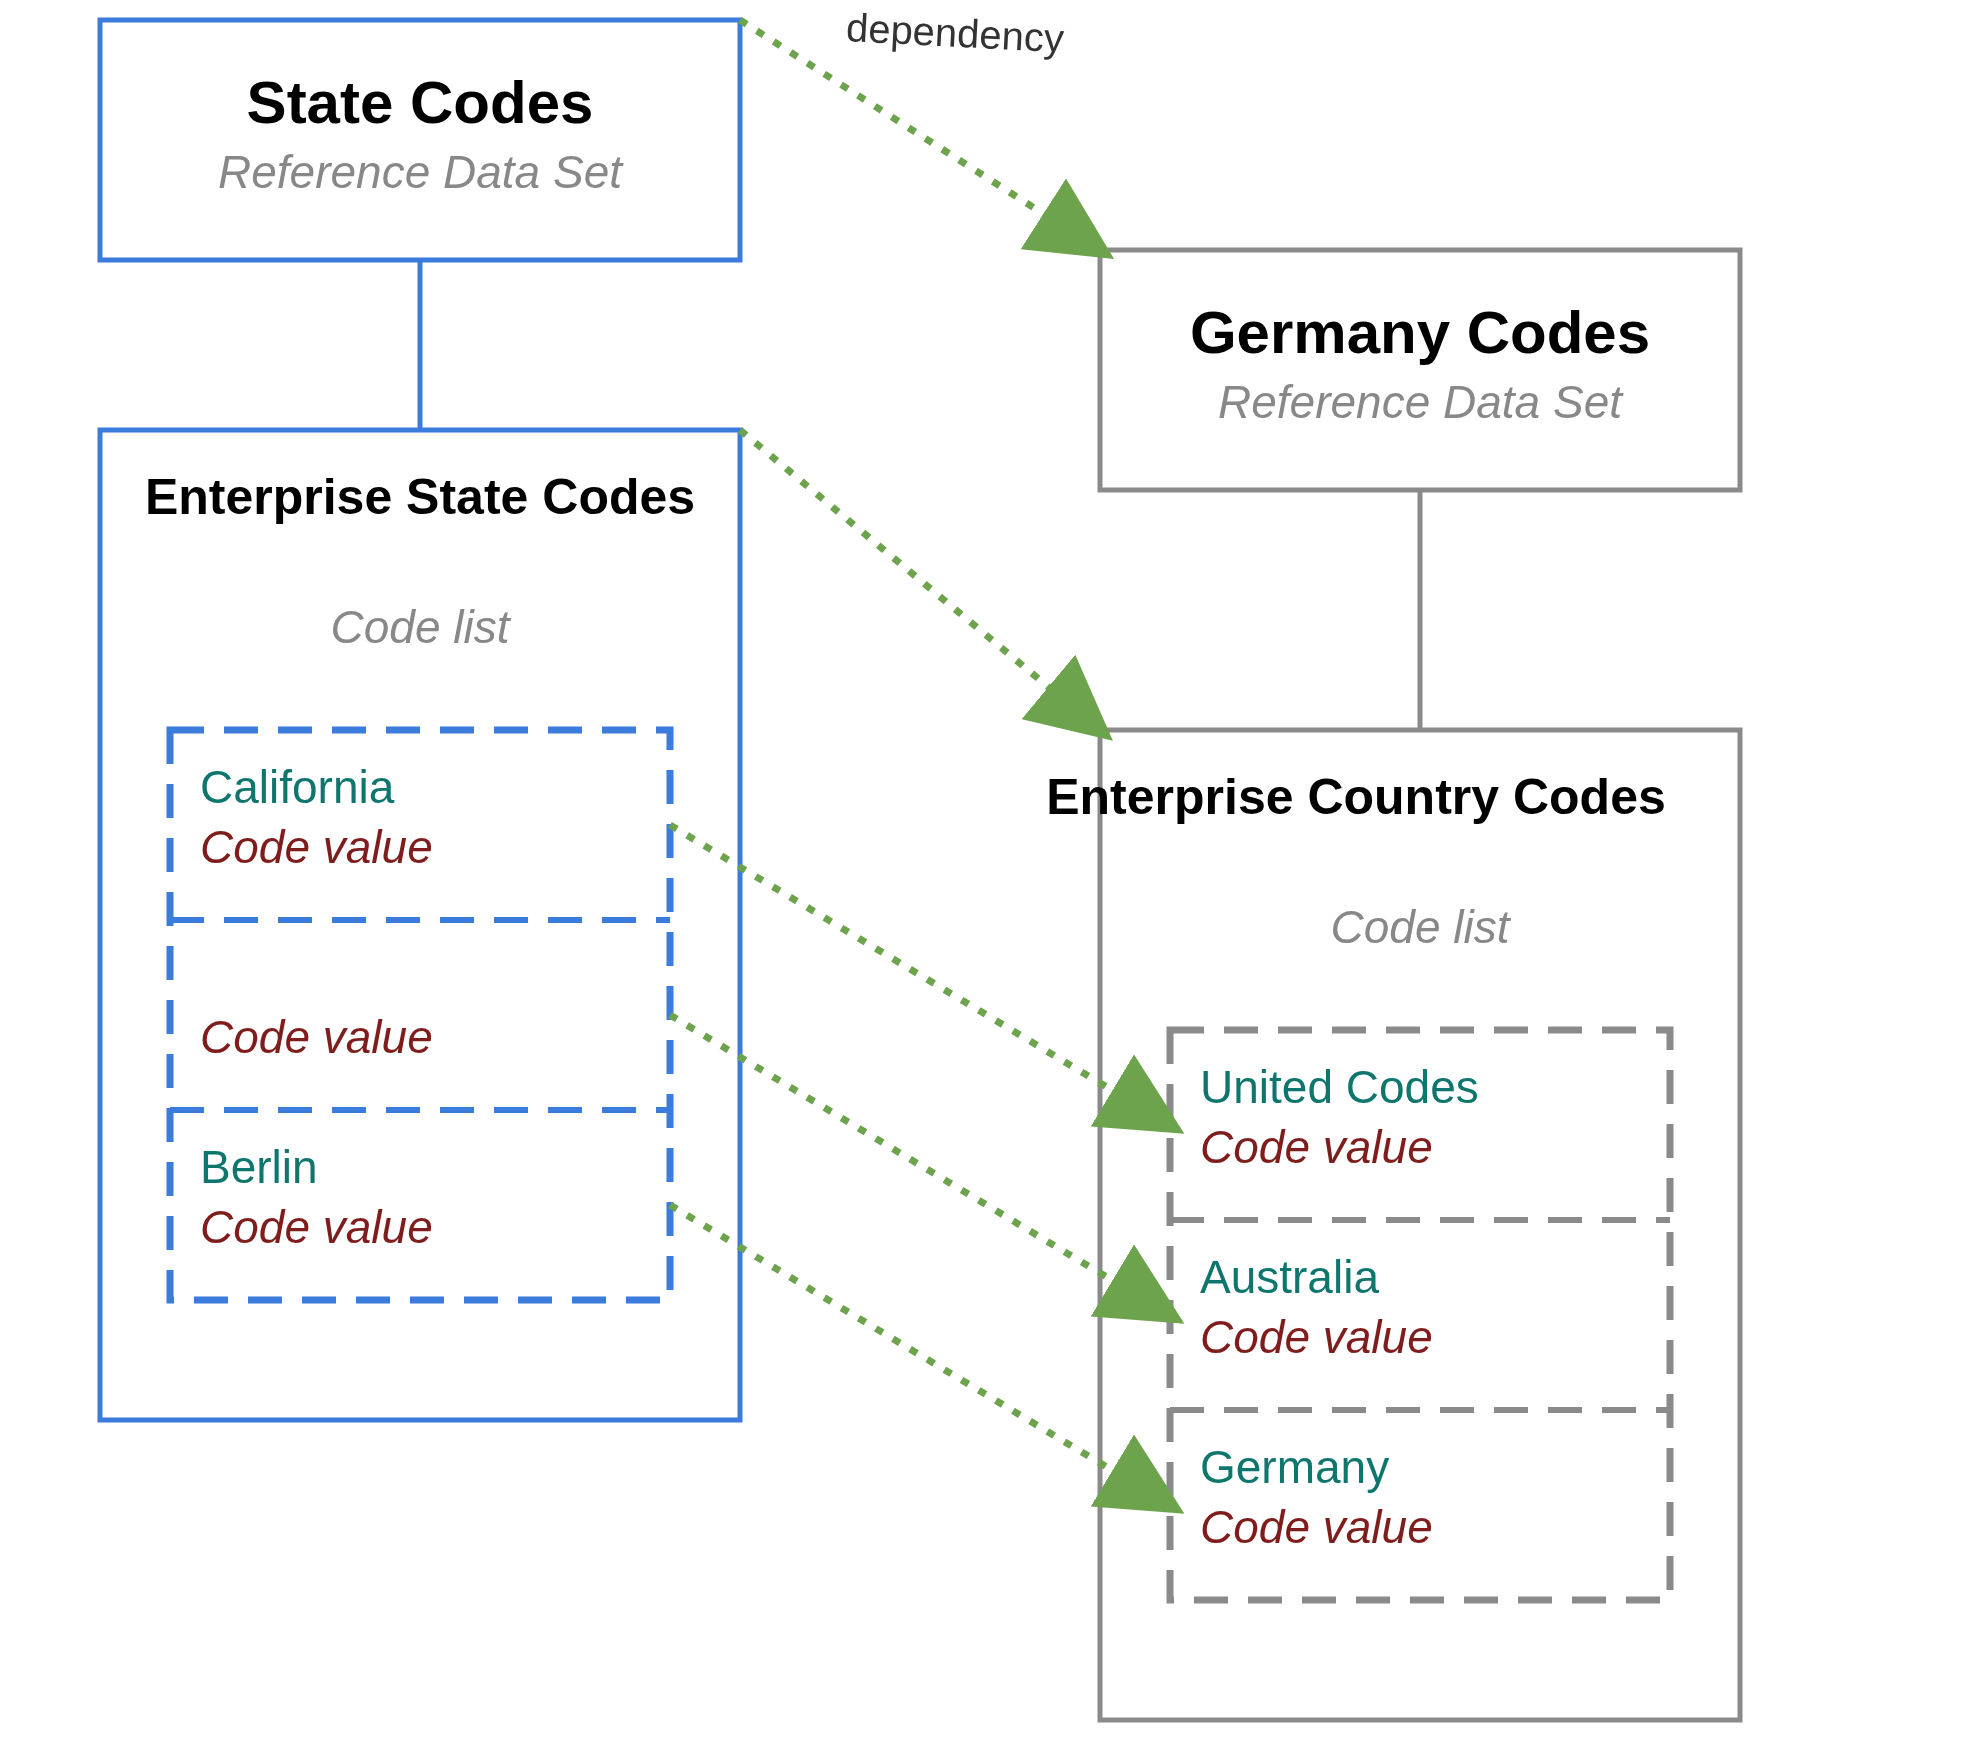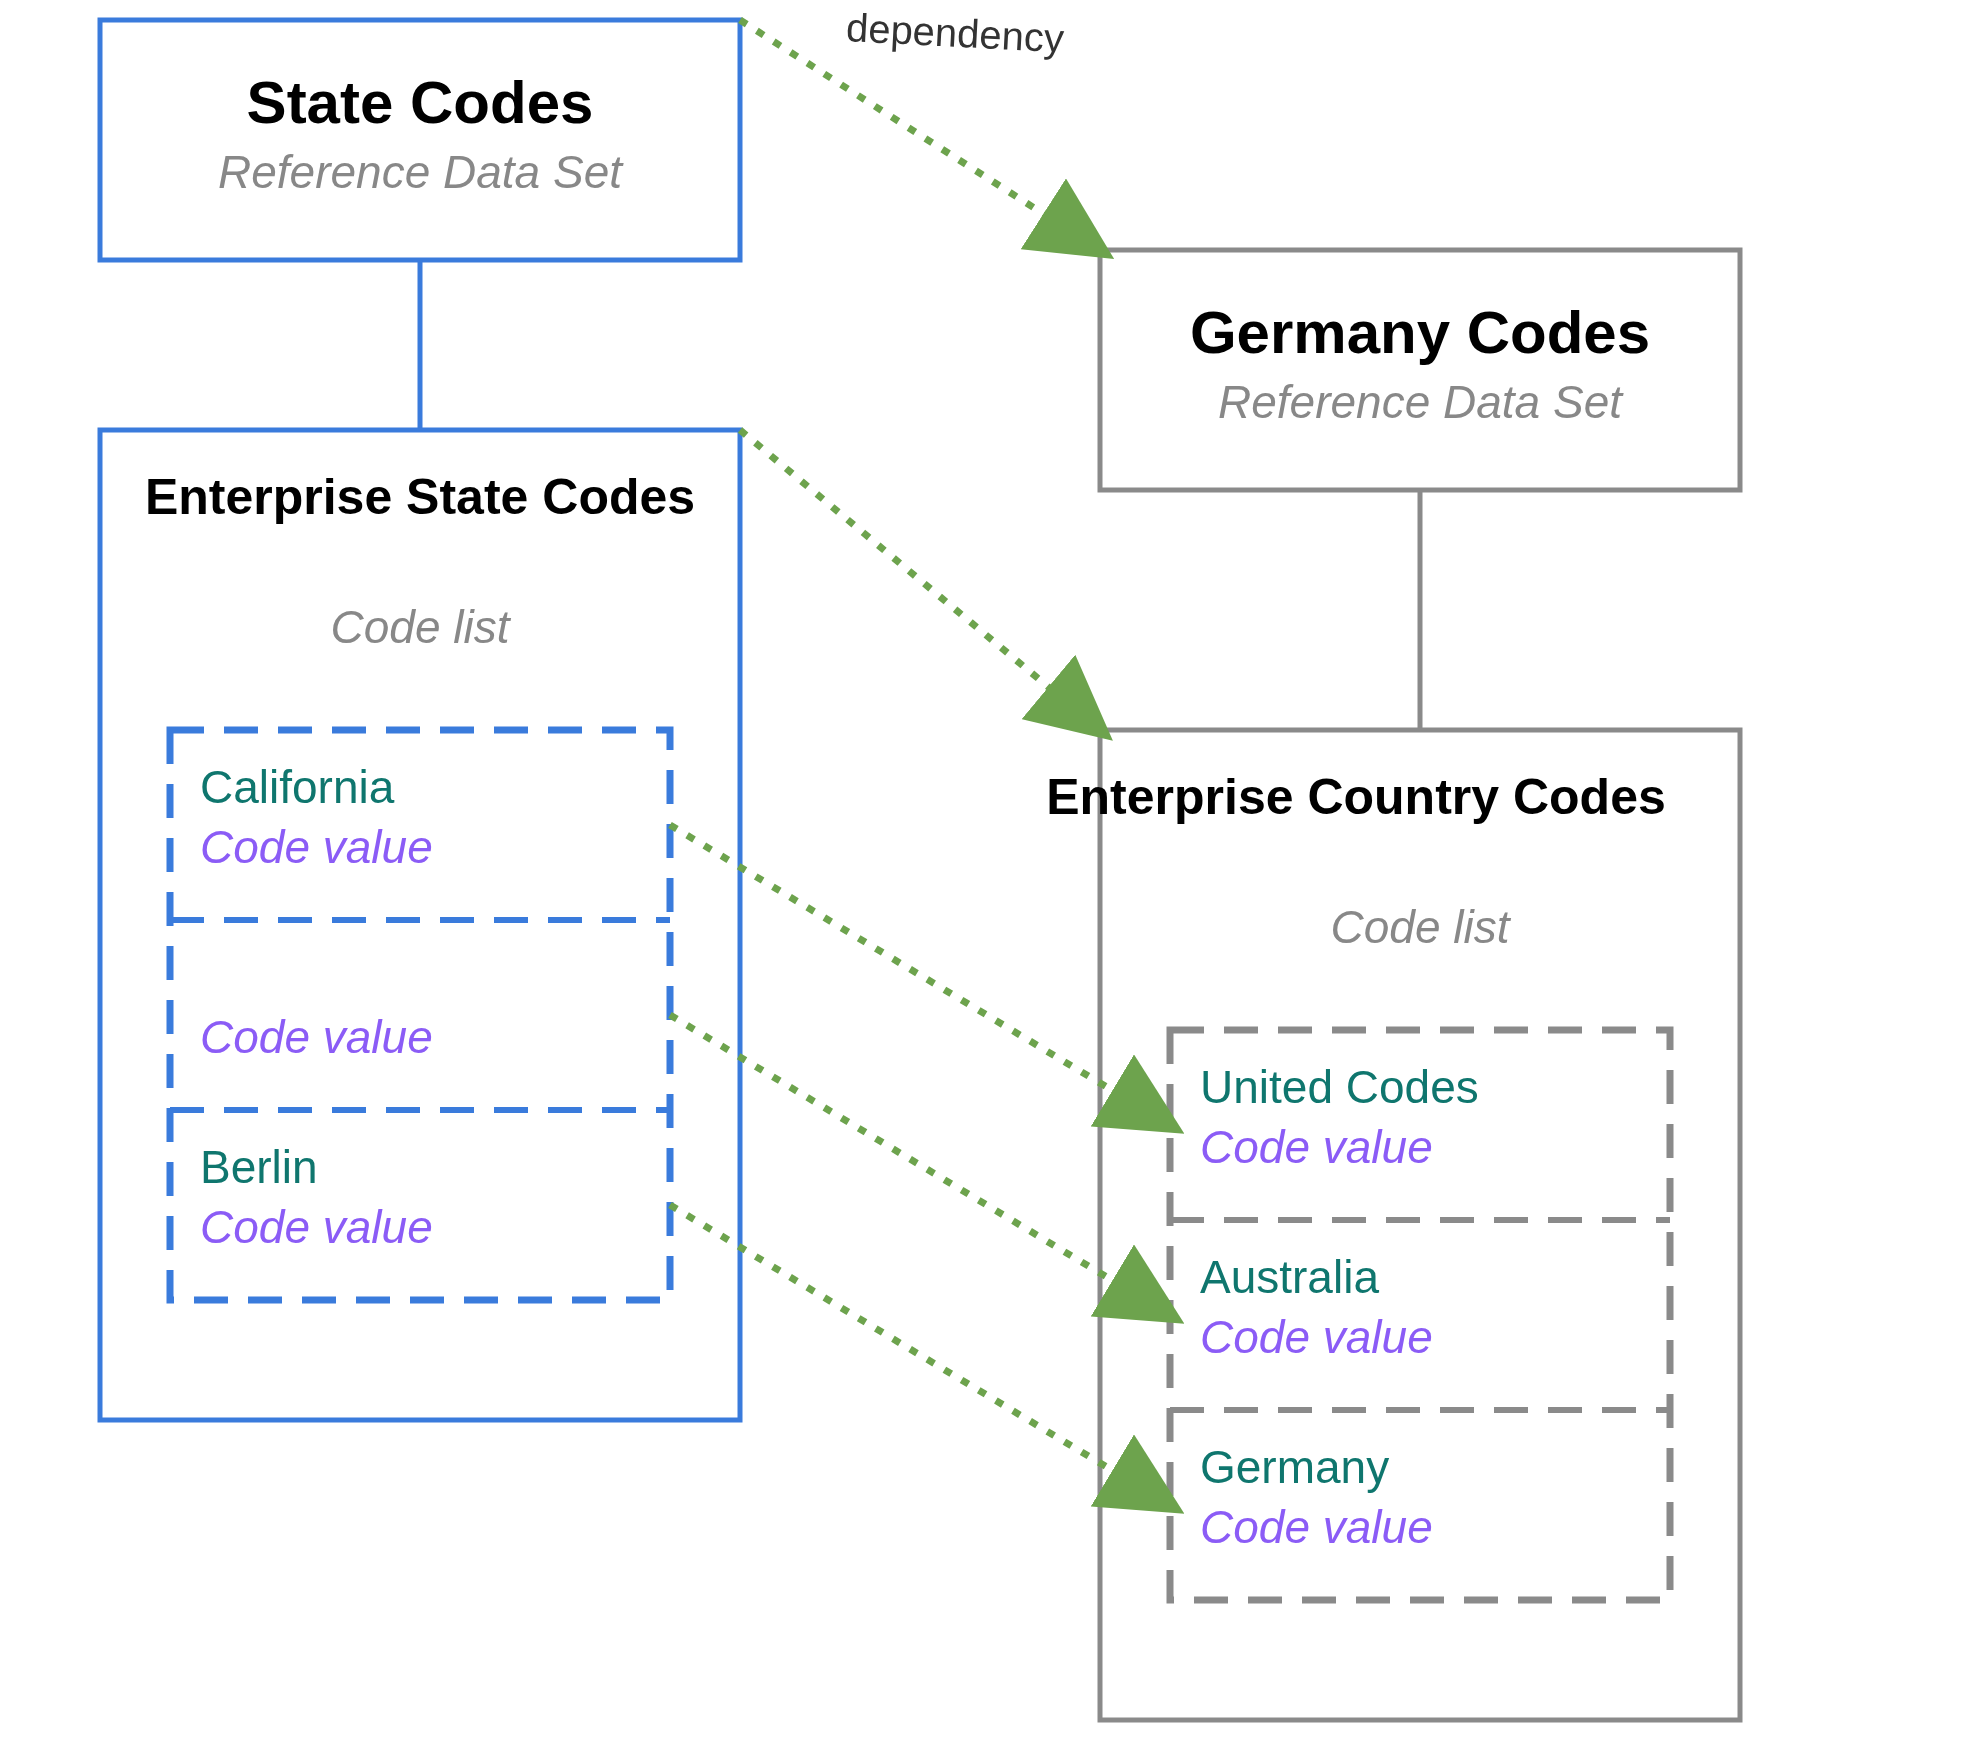--- a/index.html
+++ b/index.html
@@ -35,21 +35,21 @@
     color: #888;
     text-align: center;
   }
   .val-title {
     position: absolute;
     color: #0f766e;
     font-weight: 400;
   }
   .val-sub {
     position: absolute;
-    color: #8b5cf6;
+    color: #7f1d1d;
     font-style: italic;
   }
   .dep-label {
     position: absolute;
     color: #333;
     font-size: 40px;
     transform-origin: bottom left;
   }
 </style>
 </head>

